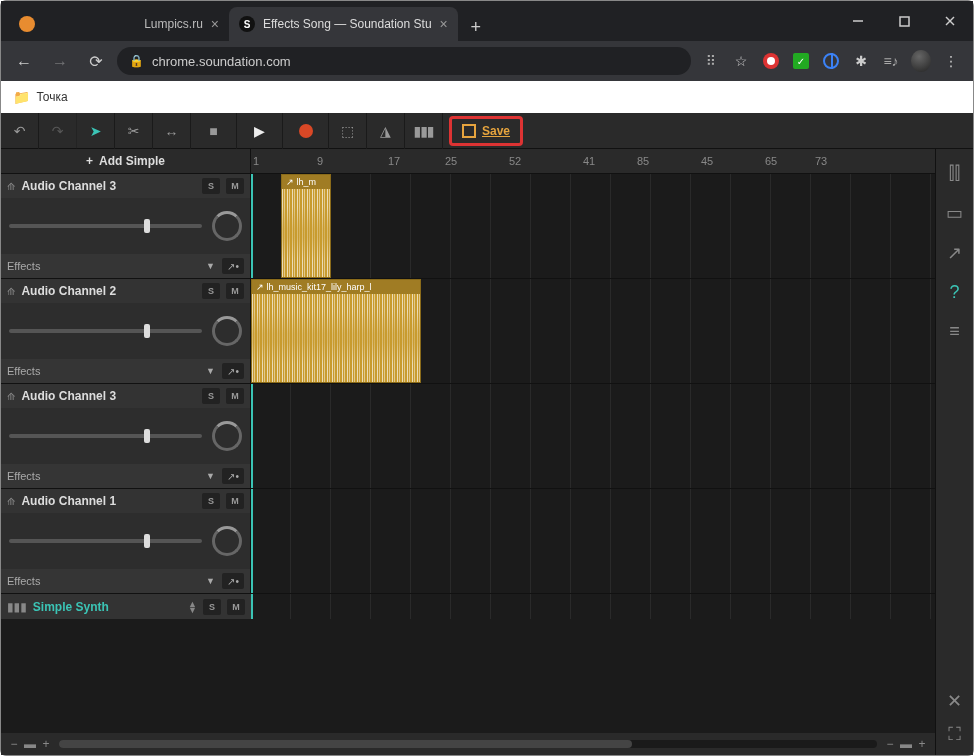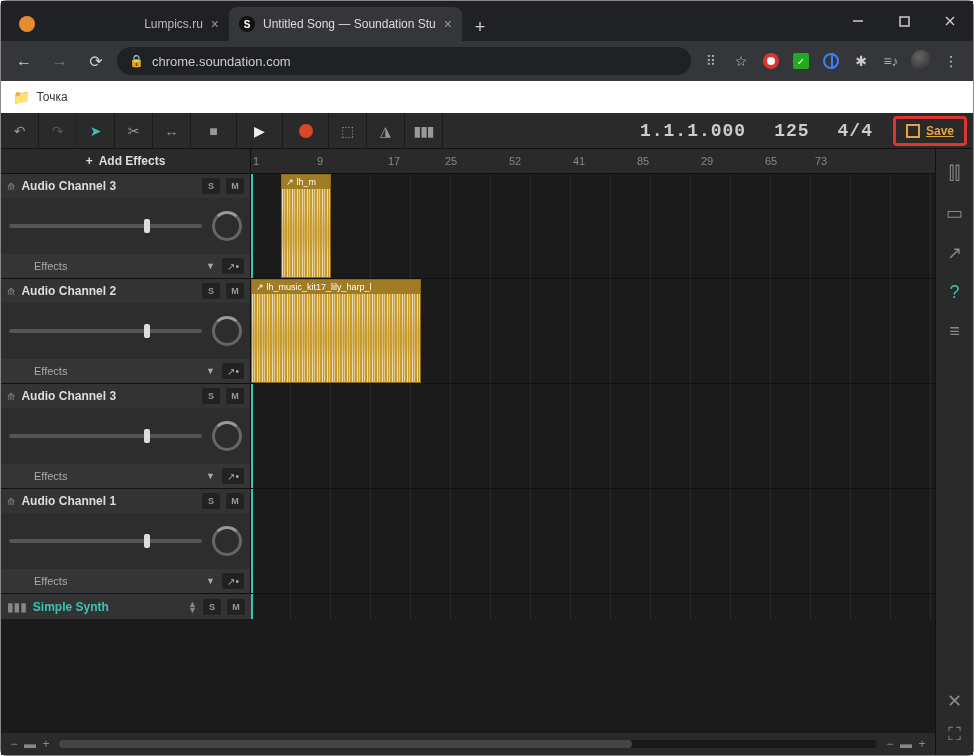--- a/index.html
+++ b/index.html
@@ -61,21 +61,21 @@
 .track-head { width:250px; background:#2d2d2d; display:flex; flex-direction:column; border-right:1px solid #111;}
 .track-title-bar { height:24px; display:flex; align-items:center; padding:0 6px; gap:6px; background:#333;}
 .track-title-bar .wav-icon { color:#888; font-size:10px;}
 .track-title-bar .tname { flex:1; color:#ddd; font-size:12px; font-weight:bold;}
 .sm-btn { width:18px; height:16px; background:#222; color:#999; font-size:9px; font-weight:bold; display:flex; align-items:center; justify-content:center; border-radius:2px;}
 .track-controls { flex:1; display:flex; align-items:center; padding:0 8px; gap:10px;}
 .vol-slider { flex:1; height:4px; background:#555; position:relative; border-radius:2px;}
 .vol-slider .thumb{ position:absolute; left:70%; top:-5px; width:6px; height:14px; background:#ddd; border-radius:2px;}
 .knob { width:30px; height:30px; border:3px solid #666; border-radius:50%; border-top-color:#999;}
 .effects-bar { height:24px; display:flex; align-items:center; padding:0 6px; gap:4px; background:#353535; color:#aaa; font-size:11px;}
-.effects-bar .label{flex:1;margin-left:27px;}
+.effects-bar .label{flex:1;}
 .effects-bar .dd{width:12px; font-size:9px;}
 .effects-bar .autobtn{ width:22px; height:16px; background:#222; display:flex;align-items:center;justify-content:center; font-size:10px; border-radius:2px;}
 
 .track-lane { flex:1; background:#1b1b1b; position:relative; background-image: repeating-linear-gradient(90deg, transparent 0, transparent 39px, #2a2a2a 39px, #2a2a2a 40px);}
 .playhead { position:absolute; left:0; top:0; bottom:0; width:2px; background:#3bc4b5;}
 .clip { position:absolute; background:#c89b2e; border:1px solid #8a6b1a; }
 .clip .clip-head { height:14px; background:rgba(0,0,0,0.2); color:#fff; font-size:9px; padding:0 4px; display:flex; align-items:center; gap:3px; white-space:nowrap; overflow:hidden;}
 .clip .wave { height:calc(100% - 14px); background: repeating-linear-gradient(90deg, rgba(255,255,255,0.65) 0 1px, transparent 1px 2px, rgba(255,255,255,0.45) 2px 3px, transparent 3px 5px); position:relative;}
 .clip .wave::before{content:"";position:absolute;inset:0; background: linear-gradient(180deg, transparent 0%, transparent 20%, rgba(200,155,46,0.5) 45%, rgba(200,155,46,0.5) 55%, transparent 80%);}
 
@@ -102,21 +102,21 @@
 
   <div class="titlebar">
     <div class="tab-strip">
       <div class="tab">
         <span class="favicon fav-orange"></span>
         <span class="tab-title">Lumpics.ru</span>
         <span class="tab-close">×</span>
       </div>
       <div class="tab active">
         <span class="favicon fav-dark">S</span>
-        <span class="tab-title">Untitled Song — Soundation Stu</span>
+        <span class="tab-title">Effects Song — Soundation Stu</span>
         <span class="tab-close">×</span>
       </div>
       <div class="newtab">+</div>
     </div>
     <div class="win-controls">
       <div class="win-btn">
           <svg width="12" height="12">
             <line x1="1" y1="6" x2="11" y2="6" stroke-width="1.5"></line>
           </svg>
         </div>
@@ -180,48 +180,43 @@
       <div class="tbtn">✂</div>
       <div class="tbtn">↔</div>
       <div class="tbtn wide">■</div>
       <div class="tbtn wide play">▶</div>
       <div class="tbtn wide rec">
           <span class="dot"></span>
         </div>
       <div class="tbtn">⬚</div>
       <div class="tbtn">◮</div>
       <div class="tbtn" style="letter-spacing:-1px">▮▮▮</div>
-      <div class="time-display">
-        <span>1.1.1.000</span>
-        <span>125</span>
-        <span>4/4</span>
-      </div>
       <div class="save-box">
         <span class="disk"></span>
         <span>Save</span>
       </div>
     </div>
 
     <div class="daw-body">
       <div class="tracks-area">
 
         <div class="timeline-head">
           <div class="add-channel track-head-spacer">
             <span>+</span>
-            <span>Add Effects</span>
+            <span>Add Simple</span>
           </div>
           <div class="ruler">
             <span class="mark" style="left:2px">1</span>
             <span class="mark" style="left:66px">9</span>
             <span class="mark" style="left:137px">17</span>
             <span class="mark" style="left:194px">25</span>
             <span class="mark" style="left:258px">52</span>
-            <span class="mark" style="left:322px">41</span>
+            <span class="mark" style="left:332px">41</span>
             <span class="mark" style="left:386px">85</span>
-            <span class="mark" style="left:450px">29</span>
+            <span class="mark" style="left:450px">45</span>
             <span class="mark" style="left:514px">65</span>
             <span class="mark" style="left:564px">73</span>
           </div>
         </div>
 
         <div class="track-row">
           <div class="track-head">
             <div class="track-title-bar">
               <span class="wav-icon">⟰</span>
               <span class="tname">Audio Channel 3</span>

